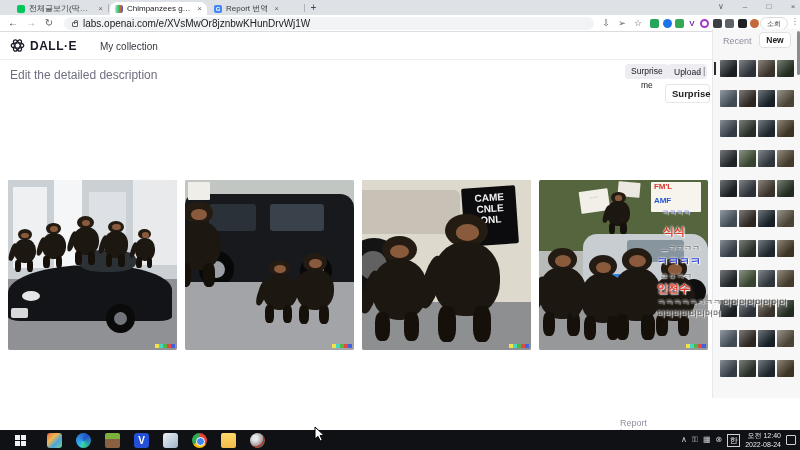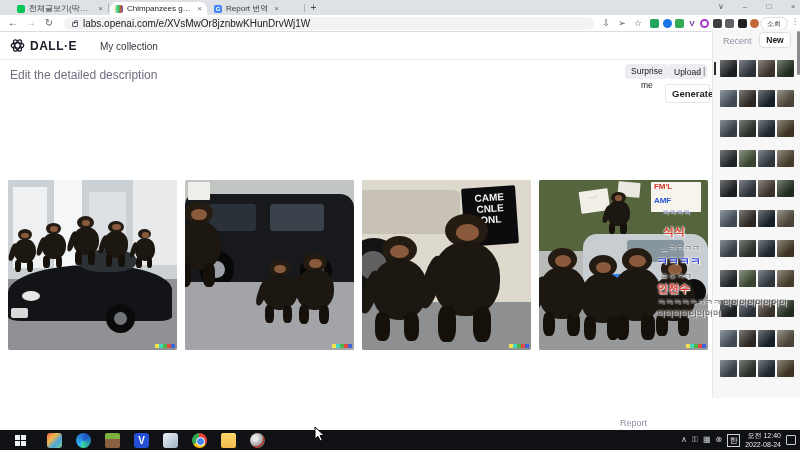--- a/index.html
+++ b/index.html
@@ -165,21 +165,21 @@
       <span id="brand">DALL·E</span>
       <span id="nav-collection">My collection</span>
       <span id="header-overflow">•••</span>
       <span id="header-avatar">T</span>
     </div>
 
     <span id="prompt-label">Edit the detailed description</span>
     <button class="pill-btn" style="left:625px;">Surprise me</button>
     <button class="pill-btn" style="left:668px;">Upload</button>
     <span id="collapse-icon">→|</span>
-    <button id="generate-button">Generate</button>
+    <button id="generate-button">Surprise</button>
 
     <div class="genimg" style="left:8px;" title="Chimpanzees climbing on the hood of a black car in front of a dealership building">
         <div class="shape" style="left: 0%; top: 0%; width: 100%; height: 58%; background: rgb(203, 208, 213);"></div>
         <div class="shape" style="left: 3%; top: 4%; width: 20%; height: 48%; background: rgb(238, 240, 242);"></div>
         <div class="shape" style="left: 27%; top: 0%; width: 17%; height: 55%; background: rgb(245, 246, 247);"></div>
         <div class="shape" style="left: 48%; top: 7%; width: 22%; height: 44%; background: rgb(221, 224, 228);"></div>
         <div class="shape" style="left: 74%; top: 0%; width: 26%; height: 50%; background: rgb(232, 234, 236);"></div>
         <div class="shape" style="left: 0%; top: 58%; width: 100%; height: 42%; background: rgb(143, 145, 149);"></div>
         <div class="shape" style="left: 0%; top: 50%; width: 97%; height: 33%; background: rgb(19, 20, 23); border-radius: 50% 45% 8% 8%;"></div>
         <div class="shape" style="left: 42%; top: 41%; width: 34%; height: 13%; background: rgb(44, 49, 54); border-radius: 40%;"></div>

